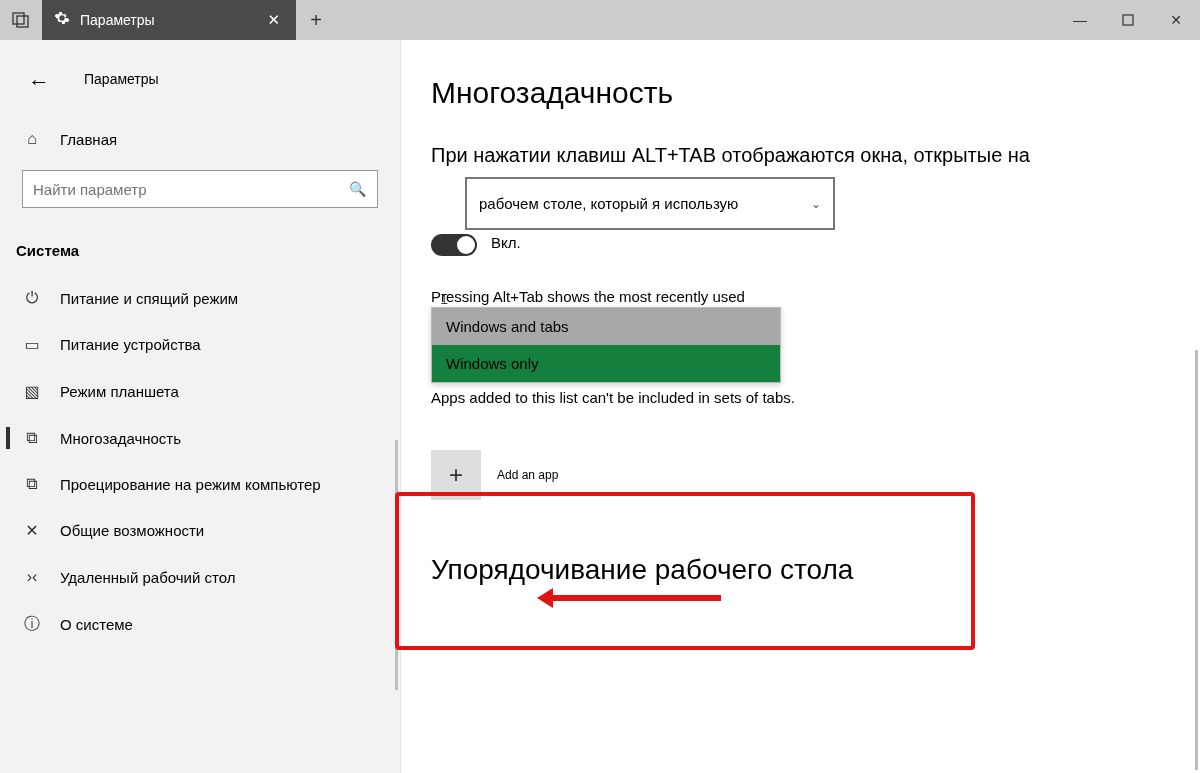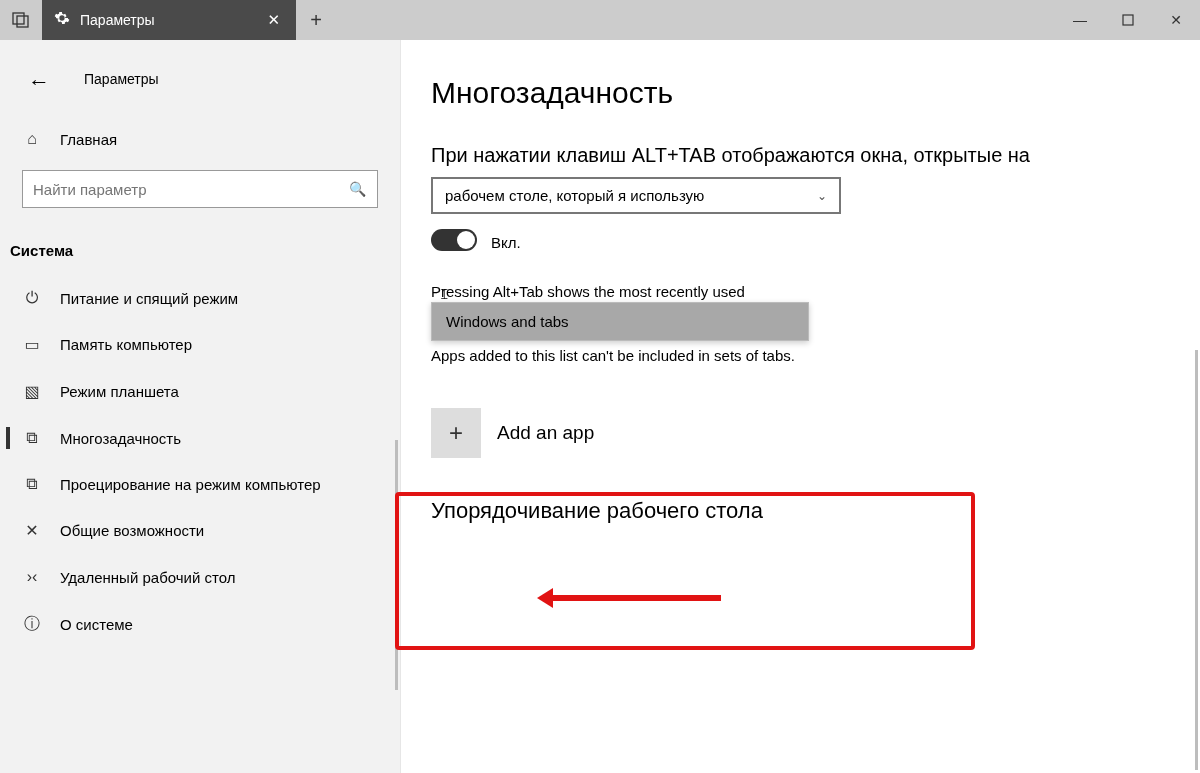--- a/index.html
+++ b/index.html
@@ -67,21 +67,21 @@
   .nav-row {
     display:flex;
     align-items:center;
     padding: 14px 22px;
     gap:18px;
     font-size:15px;
     cursor:pointer;
   }
   .nav-row.category {
     font-weight:600;
-    padding: 16px 22px 16px 10px;
+    padding: 16px 22px 16px 16px;
   }
   .nav-row.selected {
     position:relative;
   }
   .nav-row.selected::before {
     content:"";
     position:absolute;
     left:6px; top:12px; bottom:12px;
     width:4px;
     background:#333;
@@ -118,46 +118,47 @@
 
   
   h1.page-title {
     font-size:30px; font-weight:500; margin-bottom:34px;
   }
   .setting-label { font-size:20px; margin-bottom:10px; }
   .dropdown {
     border:2px solid #777;
     display:flex;
     align-items:center;
-    padding: 8px 12px;
-    width:410px;
+    padding: 16px 12px;
+    width:370px;
     font-size:15px;
     justify-content:space-between;
     cursor:pointer;
+    margin-left:34px;
   }
   .chev { font-size:12px; color:#555; }
 
   h2.sets-heading {
     font-size:22px; font-weight:500; margin-top:52px; margin-bottom:18px;
   }
-  .toggle-row { display:flex; align-items:flex-end; gap:14px; margin-top:15px; margin-bottom:32px;}
+  .toggle-row { display:flex; align-items:flex-start; gap:14px; margin-top:4px; margin-bottom:32px;}
   .toggle {
     width:46px; height:22px; border-radius:12px;
     background:#333; position:relative;
   }
   .toggle .knob {
     position:absolute; right:2px; top:2px;
     width:18px; height:18px; border-radius:50%; background:#fff;
   }
   .toggle-label { font-size:15px; }
 
   .alt-tab-label { font-size:15px; margin-bottom:2px; position:relative; }
 
   .open-dropdown {
-    width:378px;
+    width:350px;
     border:1px solid #bbb;
     background:#15803d;
     box-shadow:0 2px 6px rgba(0,0,0,0.2);
     position:relative;
     z-index:5;
   }
   .dd-option {
     padding:10px 14px;
     font-size:15px;
     cursor:pointer;
@@ -195,24 +196,24 @@
   }
 
   .add-row {
     display:flex; align-items:center; gap:16px; margin-top:44px;
   }
   .add-btn {
     width:50px; height:50px; background:#ddd;
     display:flex; align-items:center; justify-content:center;
     font-size:24px; color:#333;
   }
-  .add-label { font-size:19px; }
+  .add-label { font-size:12px; }
 
   h2.snap-heading {
-    font-size:22px; font-weight:500; margin-top:40px;
+    font-size:28px; font-weight:500; margin-top:54px;
   }
 
   
   .right-scroll {
     position:absolute; right:2px; top:310px;
     width:3px; height:420px; background:#bdbdbd;
   }
 
   .cursor-overlay {
     position:absolute;
@@ -274,21 +275,21 @@
     <div class="nav-row category">
       <span>Система</span>
     </div>
 
     <div class="nav-row">
       <span class="nav-icon">⏻</span>
       <span>Питание и спящий режим</span>
     </div>
     <div class="nav-row">
       <span class="nav-icon">▭</span>
-      <span>Память компьютер</span>
+      <span>Питание устройства</span>
     </div>
     <div class="nav-row">
       <span class="nav-icon">▧</span>
       <span>Режим планшета</span>
     </div>
     <div class="nav-row selected">
       <span class="nav-icon">⧉</span>
       <span>Многозадачность</span>
     </div>
     <div class="nav-row">
@@ -327,20 +328,21 @@
       <span class="toggle-label">Вкл.</span>
     </div>
 
     <div class="alt-tab-label">
       <span>Pressing Alt+Tab shows the most recently used</span>
       <span class="cursor-overlay" style="left:8px;top:2px;">𝙸</span>
     </div>
 
     <div class="open-dropdown">
       <div class="dd-option sel">Windows and tabs</div>
+      <div class="dd-option">Windows only</div>
     </div>
 
     <div class="excluded-line">Apps added to this list can't be included in sets of tabs.</div>
 
     <div class="annot"></div>
     <div class="arrow"></div>
 
     <div class="add-row">
       <div class="add-btn">+</div>
       <span class="add-label">Add an app</span>

